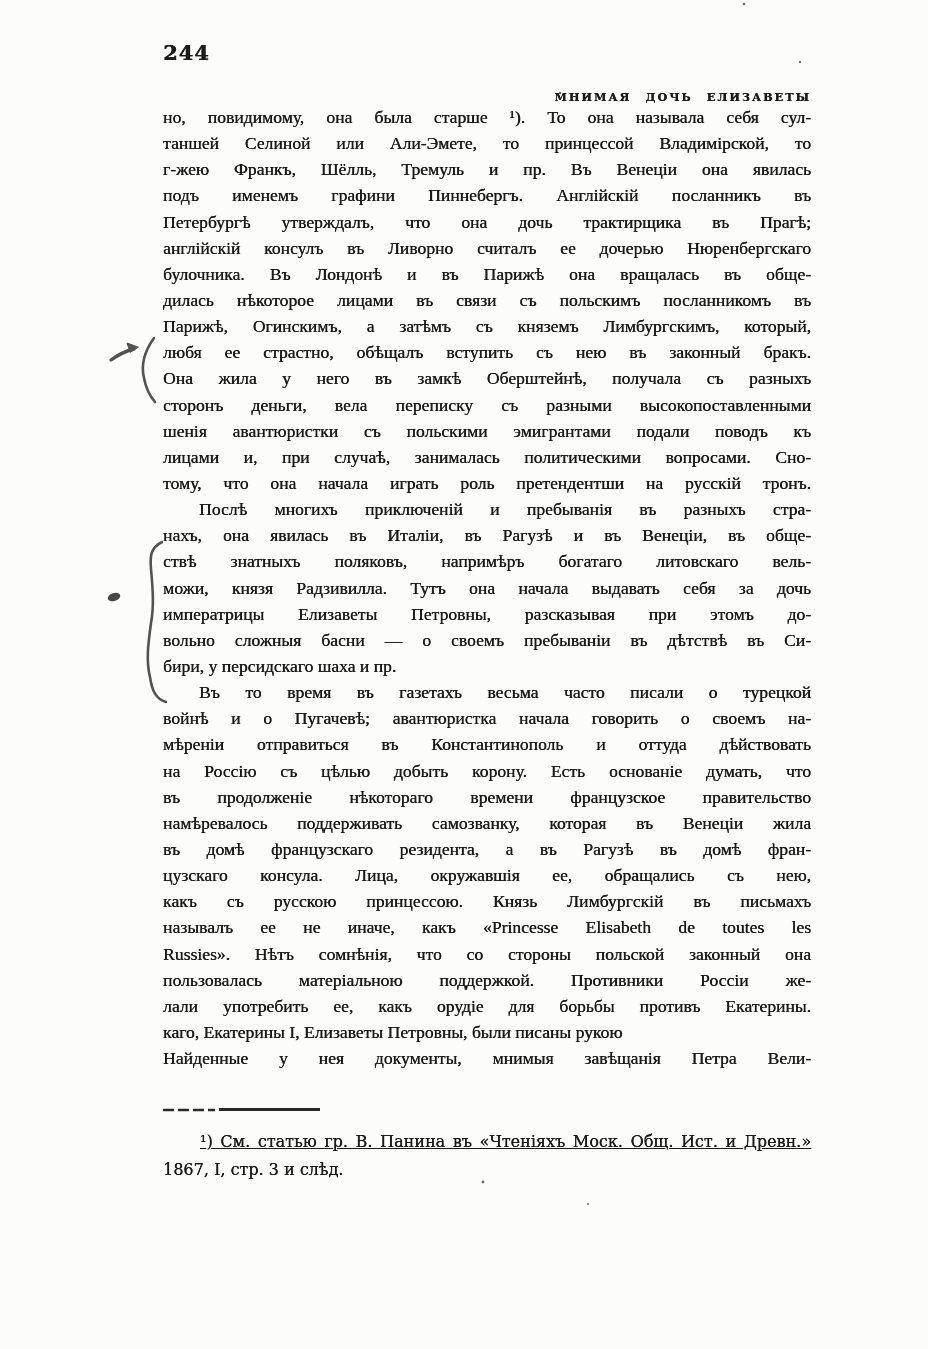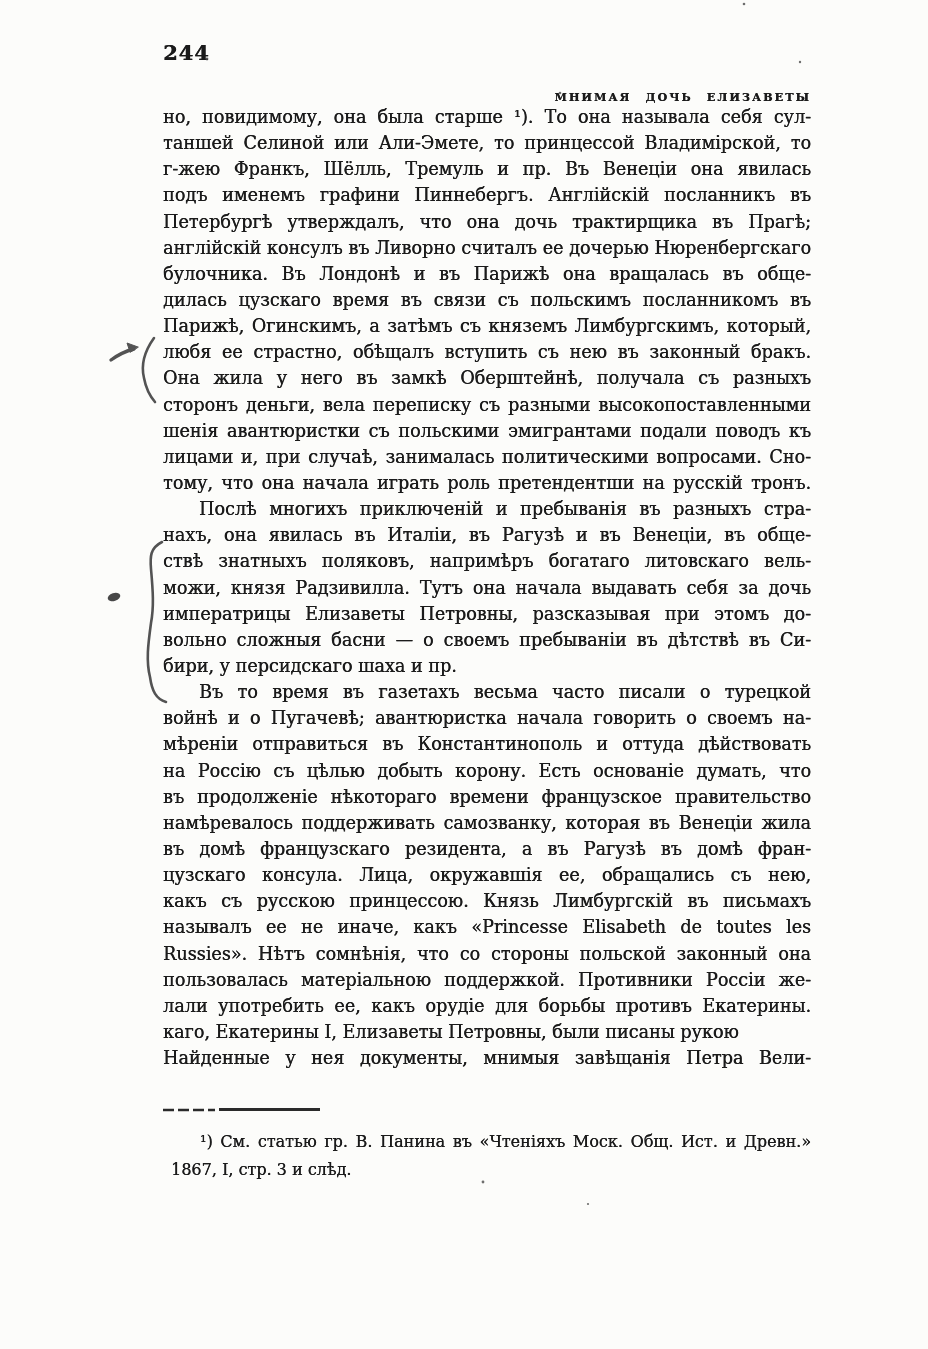--- a/index.html
+++ b/index.html
@@ -27,30 +27,31 @@
   }
   .textblock {
     position:absolute; left:163px; top:104px; width:648px;
     font-size:17.6px;
   }
   .bline {
     height:26.15px; line-height:26.15px;
     text-align:justify; text-align-last:justify; -moz-text-align-last:justify;
     white-space:normal;
     text-shadow:0.35px 0 0 #1b1b1b;
+    font-family:Liberation Serif, serif;
   }
   .bline.indent { text-indent:36px; }
   .bline.end { text-align-last:left; -moz-text-align-last:left; }
   .footnote {
     position:absolute; left:163px; top:1128px; width:648px;
     font-size:16px; line-height:27.5px;
     text-shadow:0.25px 0 0 #1b1b1b;
   }
-  .fline1 { text-indent:37px; text-align:justify; text-align-last:justify; -moz-text-align-last:justify; }
-  .fline2 { text-align:left;margin-left:8px; }
+  .fline1 { text-indent:37px; text-align:justify; text-align-last:justify;text-decoration:underline; -moz-text-align-last:justify; }
+  .fline2 { text-align:left; }
   .overlay {
     position:absolute; left:0; top:0; width:928px; height:1349px;
     pointer-events:none;
   }
 </style>
 </head>
 <body>
 
 <div class="page">
 
@@ -58,21 +59,21 @@
   <div class="runhead">МНИМАЯ ДОЧЬ ЕЛИЗАВЕТЫ</div>
 
   <div class="textblock">
     <div class="bline">но, повидимому, она была старше ¹). То она называла себя сул-</div>
     <div class="bline">таншей Селиной или Али-Эмете, то принцессой Владимірской, то</div>
     <div class="bline">г-жею Франкъ, Шёлль, Тремуль и пр. Въ Венеціи она явилась</div>
     <div class="bline">подъ именемъ графини Пиннебергъ. Англійскій посланникъ въ</div>
     <div class="bline">Петербургѣ утверждалъ, что она дочь трактирщика въ Прагѣ;</div>
     <div class="bline">англійскій консулъ въ Ливорно считалъ ее дочерью Нюренбергскаго</div>
     <div class="bline">булочника. Въ Лондонѣ и въ Парижѣ она вращалась въ обще-</div>
-    <div class="bline">дилась цузскаго время въ связи съ польскимъ посланникомъ въ</div>
+    <div class="bline">дилась нѣкоторое лицами въ связи съ польскимъ посланникомъ въ</div>
     <div class="bline">Парижѣ, Огинскимъ, а затѣмъ съ княземъ Лимбургскимъ, который,</div>
     <div class="bline">любя ее страстно, обѣщалъ вступить съ нею въ законный бракъ.</div>
     <div class="bline">Она жила у него въ замкѣ Оберштейнѣ, получала съ разныхъ</div>
     <div class="bline">сторонъ деньги, вела переписку съ разными высокопоставленными</div>
     <div class="bline">шенія авантюристки съ польскими эмигрантами подали поводъ къ</div>
     <div class="bline">лицами и, при случаѣ, занималась политическими вопросами. Сно-</div>
     <div class="bline">тому, что она начала играть роль претендентши на русскій тронъ.</div>
     <div class="bline indent">Послѣ многихъ приключеній и пребыванія въ разныхъ стра-</div>
     <div class="bline">нахъ, она явилась въ Италіи, въ Рагузѣ и въ Венеціи, въ обще-</div>
     <div class="bline">ствѣ знатныхъ поляковъ, напримѣръ богатаго литовскаго вель-</div>

